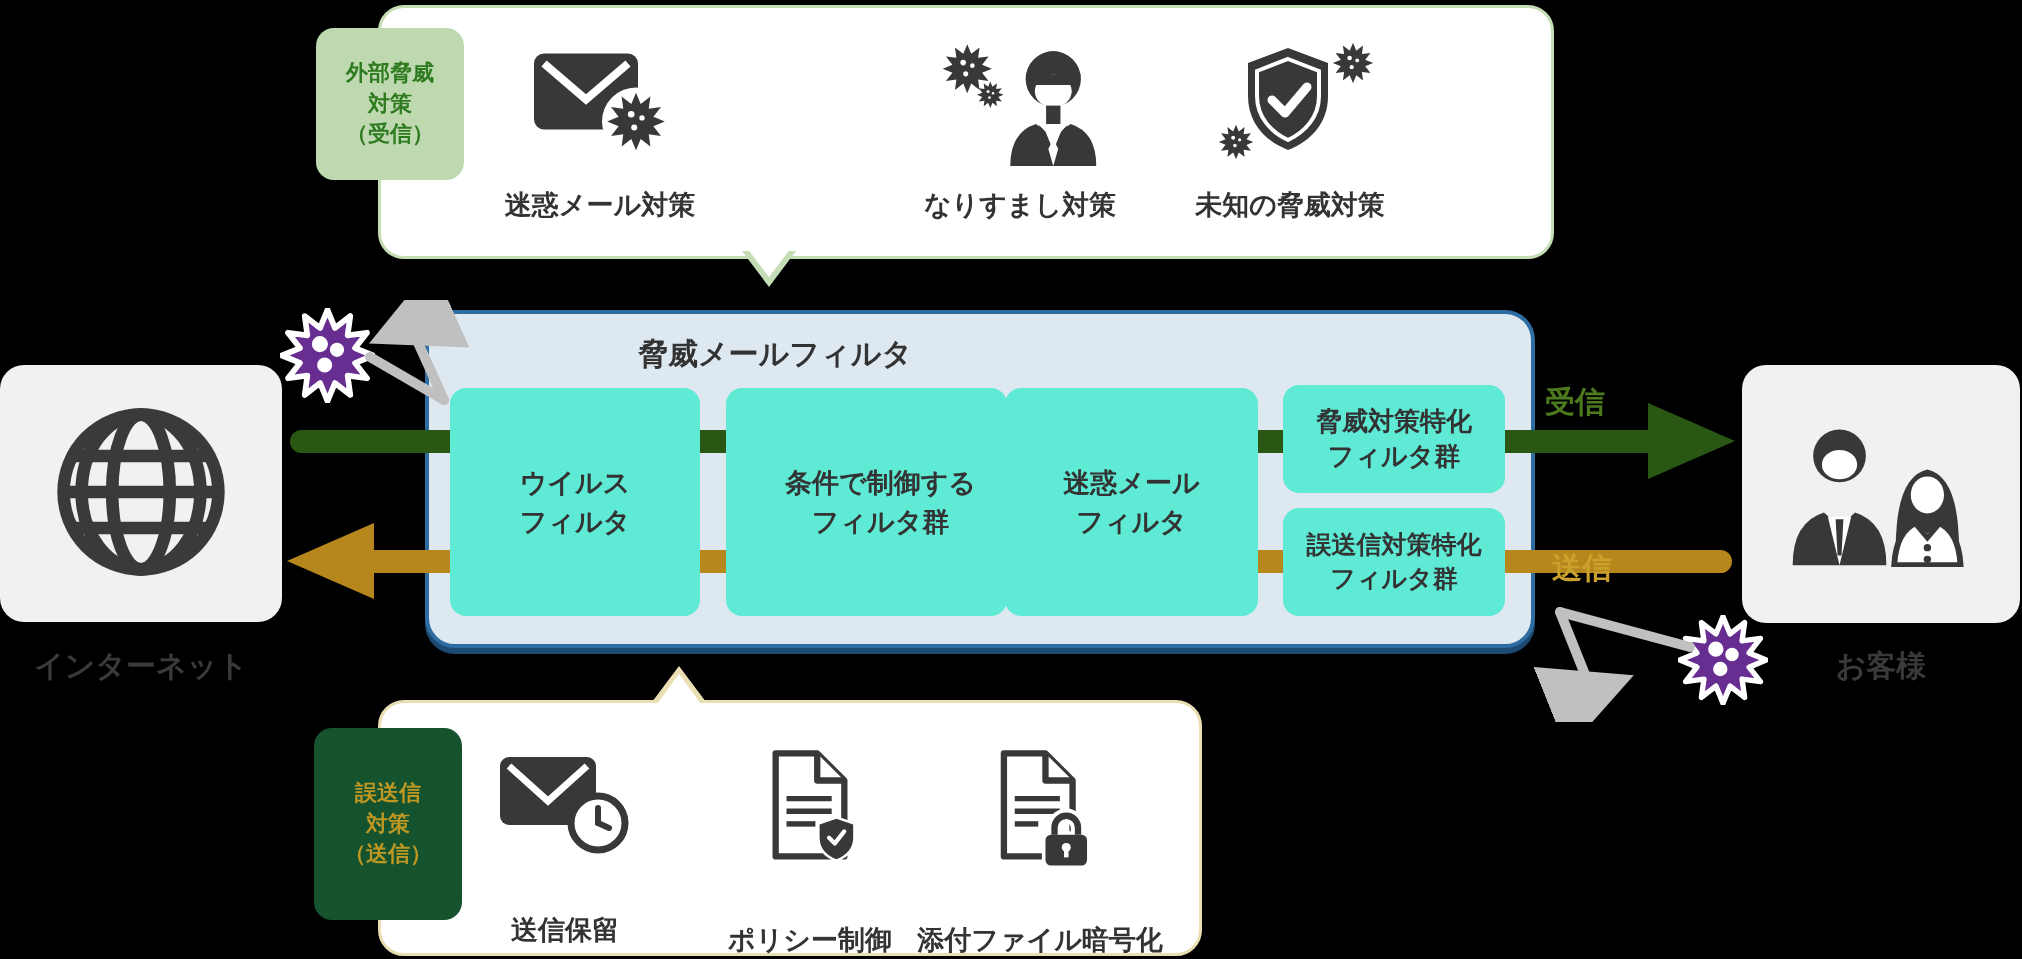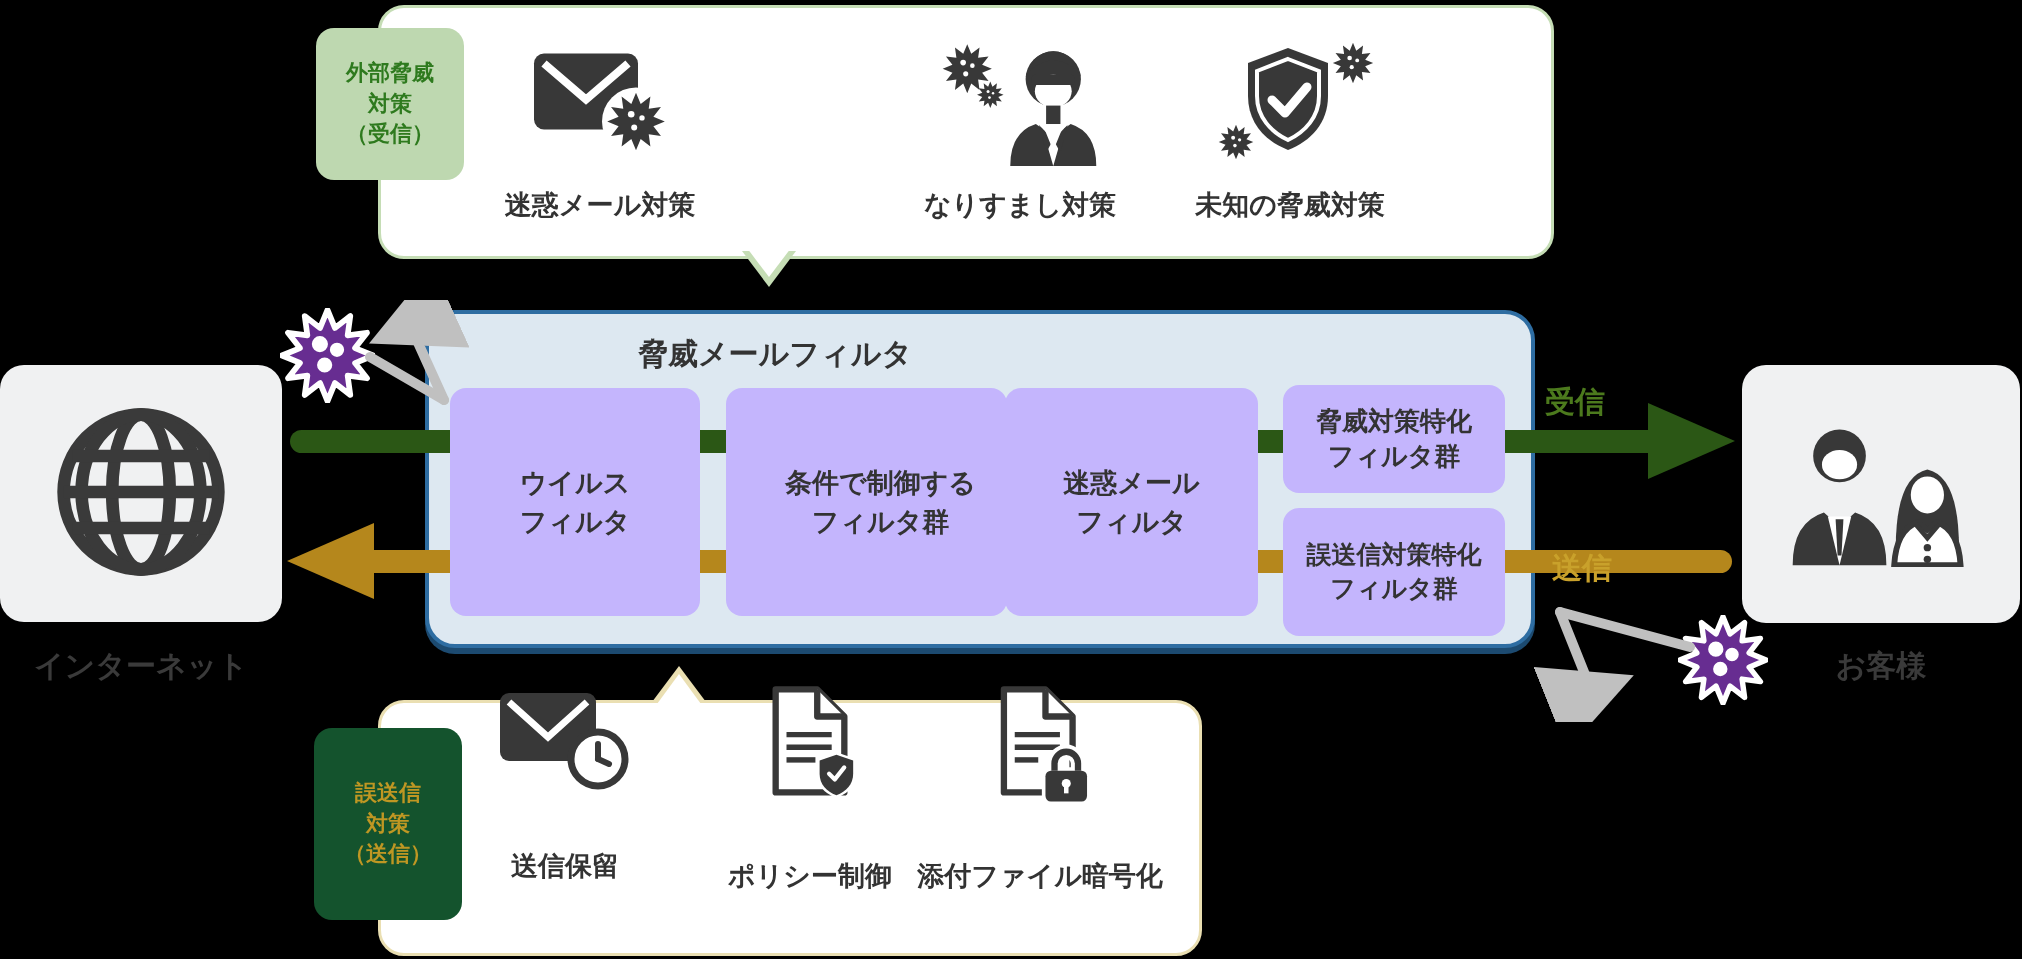--- a/index.html
+++ b/index.html
@@ -21,35 +21,35 @@
   .panel-label{position:absolute;width:148px;border-radius:18px;z-index:3;
     display:flex;flex-direction:column;align-items:center;justify-content:center;
     font-weight:bold;font-size:22px;line-height:1.38;text-align:center;}
   .label-green{left:316px;top:28px;height:152px;background:#bed8b0;color:#2e7a1e;}
   .label-gold{left:314px;top:728px;height:192px;background:#14532d;color:#bf9723;}
 
   
   .feat{position:absolute;width:300px;display:flex;flex-direction:column;align-items:center;z-index:3;}
   .feat .cap{font-size:27px;font-weight:bold;color:#333;white-space:nowrap;}
   .t-item{top:38px;height:185px;justify-content:space-between;}
-  .b-item{top:684px;height:178px;justify-content:space-between;gap:48px;}
+  .b-item{top:748px;height:178px;justify-content:space-between;gap:48px;}
 
   
   .filter-panel{position:absolute;left:425px;top:310px;width:1102px;height:330px;z-index:2;
     background:#dde8f1;border:4px solid #2e6da2;border-radius:30px;box-shadow:0 6px 0 #1c4a70;}
   .filter-title{position:absolute;left:455px;top:334px;width:640px;text-align:center;z-index:4;
     font-size:30px;font-weight:bold;color:#333;}
-  .subbox{position:absolute;background:#c4b5fd;border-radius:16px;z-index:4;
+  .subbox{position:absolute;background:#5eead4;border-radius:16px;z-index:4;
     display:flex;flex-direction:column;justify-content:center;
     font-size:27px;font-weight:bold;color:#333;line-height:1.45;text-align:center;}
   .f1{left:450px;top:388px;width:250px;height:228px;}
   .f2{left:726px;top:388px;width:253px;height:228px;padding-left:28px;}
   .f3{left:1005px;top:388px;width:253px;height:228px;}
   .f4a{left:1283px;top:385px;width:222px;height:108px;font-size:26px;line-height:1.35;}
-  .f4b{left:1283px;top:508px;width:222px;height:128px;font-size:25px;line-height:1.35;}
+  .f4b{left:1283px;top:508px;width:222px;height:108px;font-size:25px;line-height:1.35;}
 
   
   .flow{position:absolute;z-index:3;}
   .bar-green{left:290px;top:430px;width:1365px;height:23px;background:#2b5715;border-radius:12px 0 0 12px;}
   .head-green{left:1648px;top:403px;width:0;height:0;border-top:38px solid transparent;border-bottom:38px solid transparent;border-left:87px solid #2b5715;}
   .bar-gold{left:352px;top:550px;width:1380px;height:23px;background:#b5871c;border-radius:0 12px 12px 0;}
   .head-gold{left:287px;top:523px;width:0;height:0;border-top:38px solid transparent;border-bottom:38px solid transparent;border-right:87px solid #b5871c;}
   .flow-label{position:absolute;z-index:3;font-size:30px;font-weight:bold;width:120px;text-align:left;}
   .recv-label{left:1545px;top:382px;color:#4c7a1d;}
   .send-label{left:1552px;top:504px;color:#c9a12b;margin-top:44px;}

